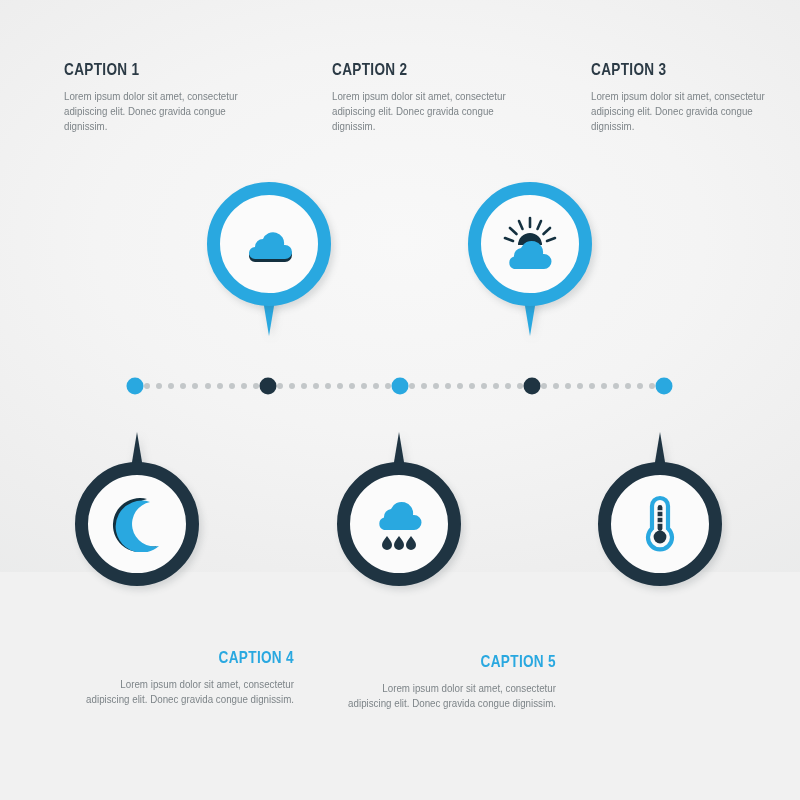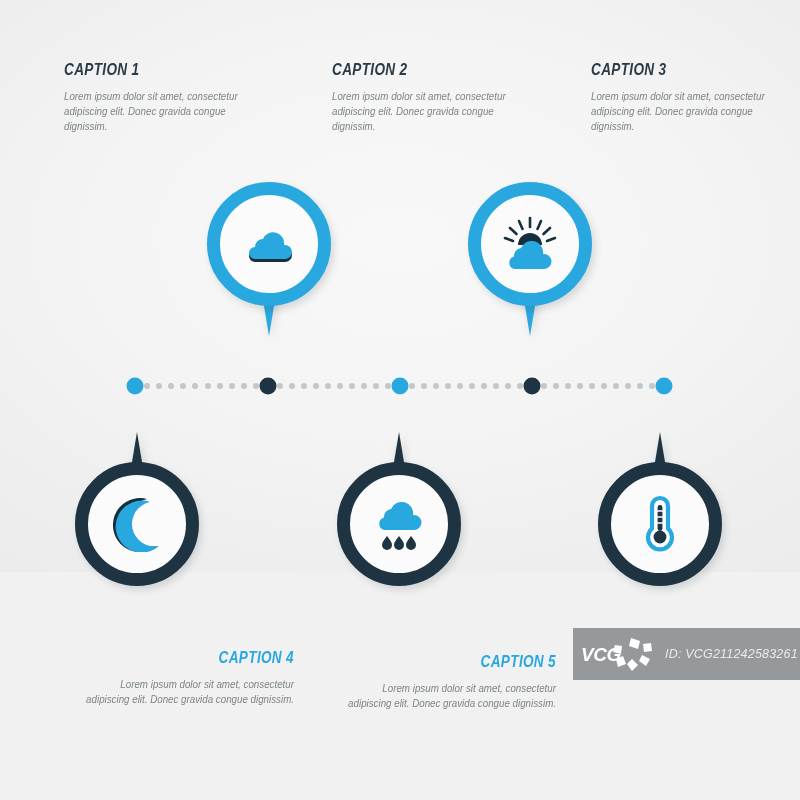--- a/index.html
+++ b/index.html
@@ -5,21 +5,20 @@
   html,body{margin:0;padding:0;}
   body{
     width:800px;height:800px;overflow:hidden;
     font-family:"Liberation Sans","DejaVu Sans",sans-serif;
     background:#f1f1f1;
   }
   #stage{
     position:relative;width:800px;height:572px;
     background:
       radial-gradient(ellipse 90% 80% at 50% 42%, #f8f8f8 0%, #f4f4f4 42%, #eeeeee 74%, #e9eaea 100%);
-    font-style: italic;
   }
 
   
   .caption{position:absolute;width:200px;}
   .caption h3{
     margin:0 0 9px 0;
     font-family:"Liberation Sans Narrow","Liberation Sans",sans-serif;
     font-size:17px;font-weight:bold;letter-spacing:.4px;
     transform:scaleX(.80);transform-origin:left center;
     color:#2b3a45;white-space:nowrap;
@@ -234,30 +233,14 @@
       <div class="tl-dot small" style="left: 628px; background: rgb(195, 199, 201);"></div>
       <div class="tl-dot small" style="left: 640px; background: rgb(195, 199, 201);"></div>
       <div class="tl-dot small" style="left: 652px; background: rgb(195, 199, 201);"></div>
       <div class="tl-dot big" style="left: 135px; background: rgb(41, 168, 224);"></div>
       <div class="tl-dot big" style="left: 268px; background: rgb(31, 52, 66);"></div>
       <div class="tl-dot big" style="left: 400px; background: rgb(41, 168, 224);"></div>
       <div class="tl-dot big" style="left: 532px; background: rgb(31, 52, 66);"></div>
       <div class="tl-dot big" style="left: 664px; background: rgb(41, 168, 224);"></div>
     </div>
 
-  <div id="watermark">
-    <div id="wm-logo">
-      <span class="vcg">VCG</span>
-      <svg width="92" height="52" viewBox="0 0 92 52" style="position:absolute;left:0;top:0;">
-        <g fill="#ffffff">
-          <path d="M58 10 l9 3 -2 8 -9 -3 z"></path>
-          <path d="M70 16 l8 -1 1 8 -8 1 z"></path>
-          <path d="M69 27 l8 4 -4 7 -7 -5 z"></path>
-          <path d="M59 31 l6 6 -6 6 -5 -7 z"></path>
-          <path d="M50 28 l3 8 -8 3 -2 -8 z"></path>
-          <path d="M49 18 l-1 8 -8 -2 2 -7 z"></path>
-        </g>
-      </svg>
-    </div>
-    <div id="wm-id">ID: VCG211242583261</div>
-  </div>
 
 </div>
 
 </body></html>

